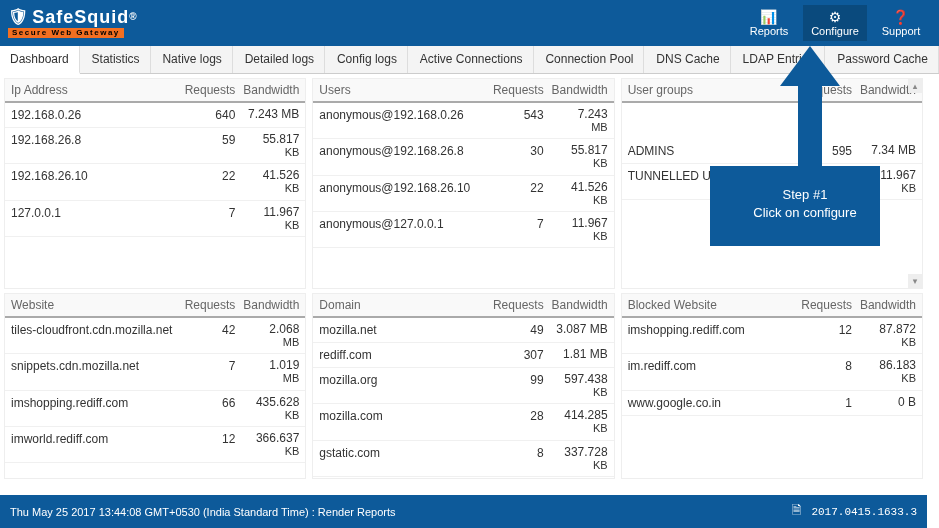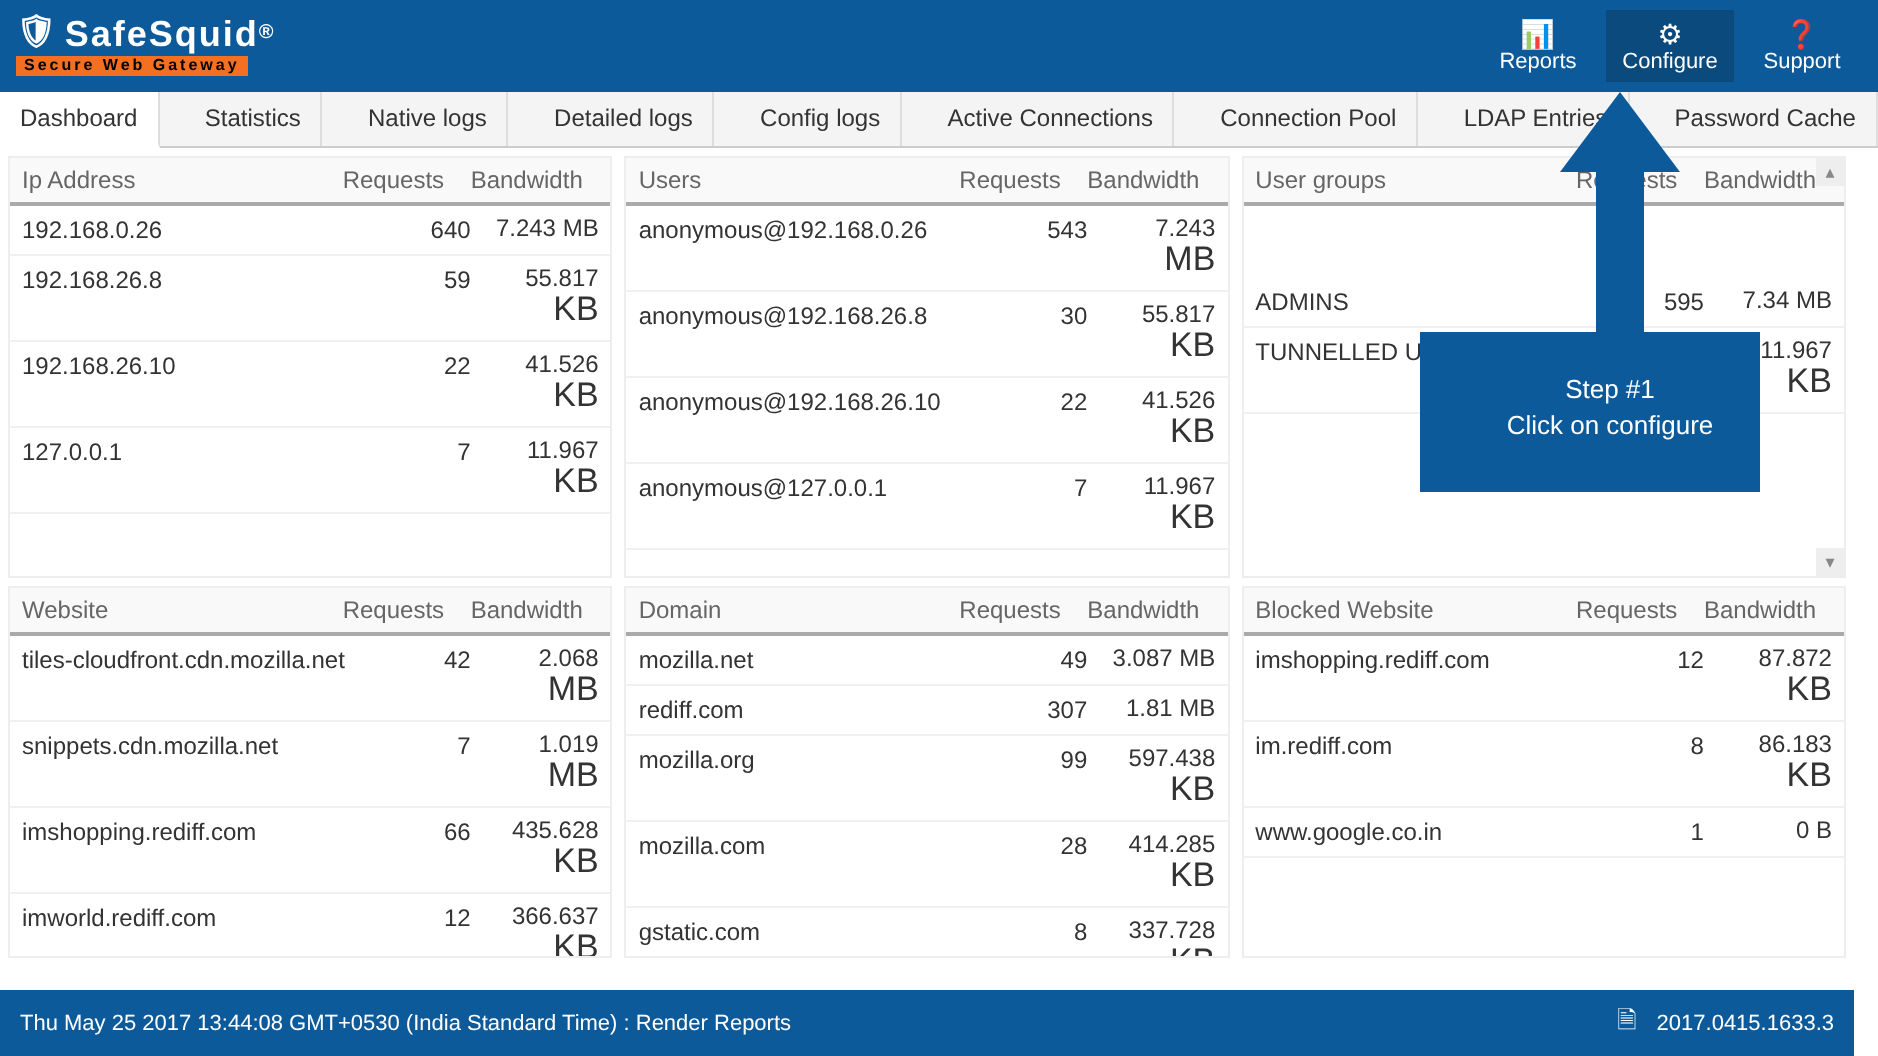--- a/index.html
+++ b/index.html
@@ -15,32 +15,32 @@
   .topbtn { width: 64px; text-align: center; color: #fff; font-size: 11px; cursor: pointer; padding: 4px 0; }
   .topbtn.active { background: #0a4a7d; }
   .topbtn .icon { font-size: 14px; display: block; }
   .tabs { display: flex; border-bottom: 1px solid #ccc; background: #f4f4f4; font-size: 12px; justify-content: space-between; }
   .tab { padding: 6px 10px; border-right: 1px solid #ddd; color: #333; cursor: pointer; white-space: nowrap; }
   .tab.active { background: #fff; border-bottom: 2px solid #fff; margin-bottom: -1px; }
   .grid3 { display: flex; gap: 6px; padding: 4px 16px 0 4px; }
   .panel { flex: 1; border: 1px solid #eee; display: flex; flex-direction: column; min-height: 0; }
   .panel-header { display: flex; background: #f9f9f9; border-bottom: 2px solid #aaa; font-size: 12px; color: #666; padding: 4px 6px; }
   .panel-header .c1 { flex: 1; }
-  .panel-header .c2, .panel-header .c3 { width: 64px; text-align: left; }
+  .panel-header .c2, .panel-header .c3 { width: 64px; text-align: right; }
   .rows { flex: 1; overflow-y: auto; }
   .row { display: flex; padding: 5px 6px; border-bottom: 1px solid #f0f0f0; font-size: 12px; align-items: flex-start; }
   .row .c1 { flex: 1; color: #333; word-break: break-all; }
   .row .c2 { width: 56px; text-align: right; color: #333; }
   .row .c3 { width: 64px; text-align: right; color: #333; line-height: 1.1; }
-  .row .c3 .u { display: block; font-size: 17px; }
+  .row .c3 .u { display: block; font-size: 11px; }
   .row-top { height: 215px; }
   .row-bot { height: 190px; }
   .footer { position: absolute; bottom: 0; left: 0; right: 12px; background: #0d5a9a; color: #fff; font-size: 11px; padding: 6px 10px; display: flex; align-items: center; }
   .footer .spacer { flex: 1; }
-  .footer .ver { font-size: 11px; }
+  .footer .ver { font-size: 11px; font-family: Liberation Mono, monospace; }
   .footer .doc-icon { margin-right: 10px; font-size: 12px; }
   .callout { position: absolute; left: 710px; top: 46px; width: 170px; z-index: 10; pointer-events: none; }
   .callout svg { display: block; }
   .callout-text { position: absolute; top: 140px; left: 0; width: 170px; text-align: center; color: #fff; font-size: 13px; line-height: 1.4; padding-left: 20px; }
   
   .panel-scroll { position: relative; gap: 36px; }
   .sc-up, .sc-dn { position: absolute; right: 0; width: 14px; height: 14px; background: #eee; color: #888; font-size: 9px; text-align: center; line-height: 14px; }
   .sc-up { top: 0; } .sc-dn { bottom: 0; }
 </style>
 </head>
@@ -73,20 +73,21 @@
 </div>
 
 <div class="tabs">
   <div class="tab active">Dashboard</div>
   <div class="tab">Statistics</div>
   <div class="tab">Native logs</div>
   <div class="tab">Detailed logs</div>
   <div class="tab">Config logs</div>
   <div class="tab">Active Connections</div>
   <div class="tab">Connection Pool</div>
+  <div class="tab">DNS Cache</div>
   <div class="tab">LDAP Entries</div>
   <div class="tab">Password Cache</div>
 </div>
 
 <div class="grid3 row-top">
   <div class="panel">
     <div class="panel-header">
       <span class="c1">Ip Address</span>
       <span class="c2">Requests</span>
       <span class="c3">Bandwidth</span>

